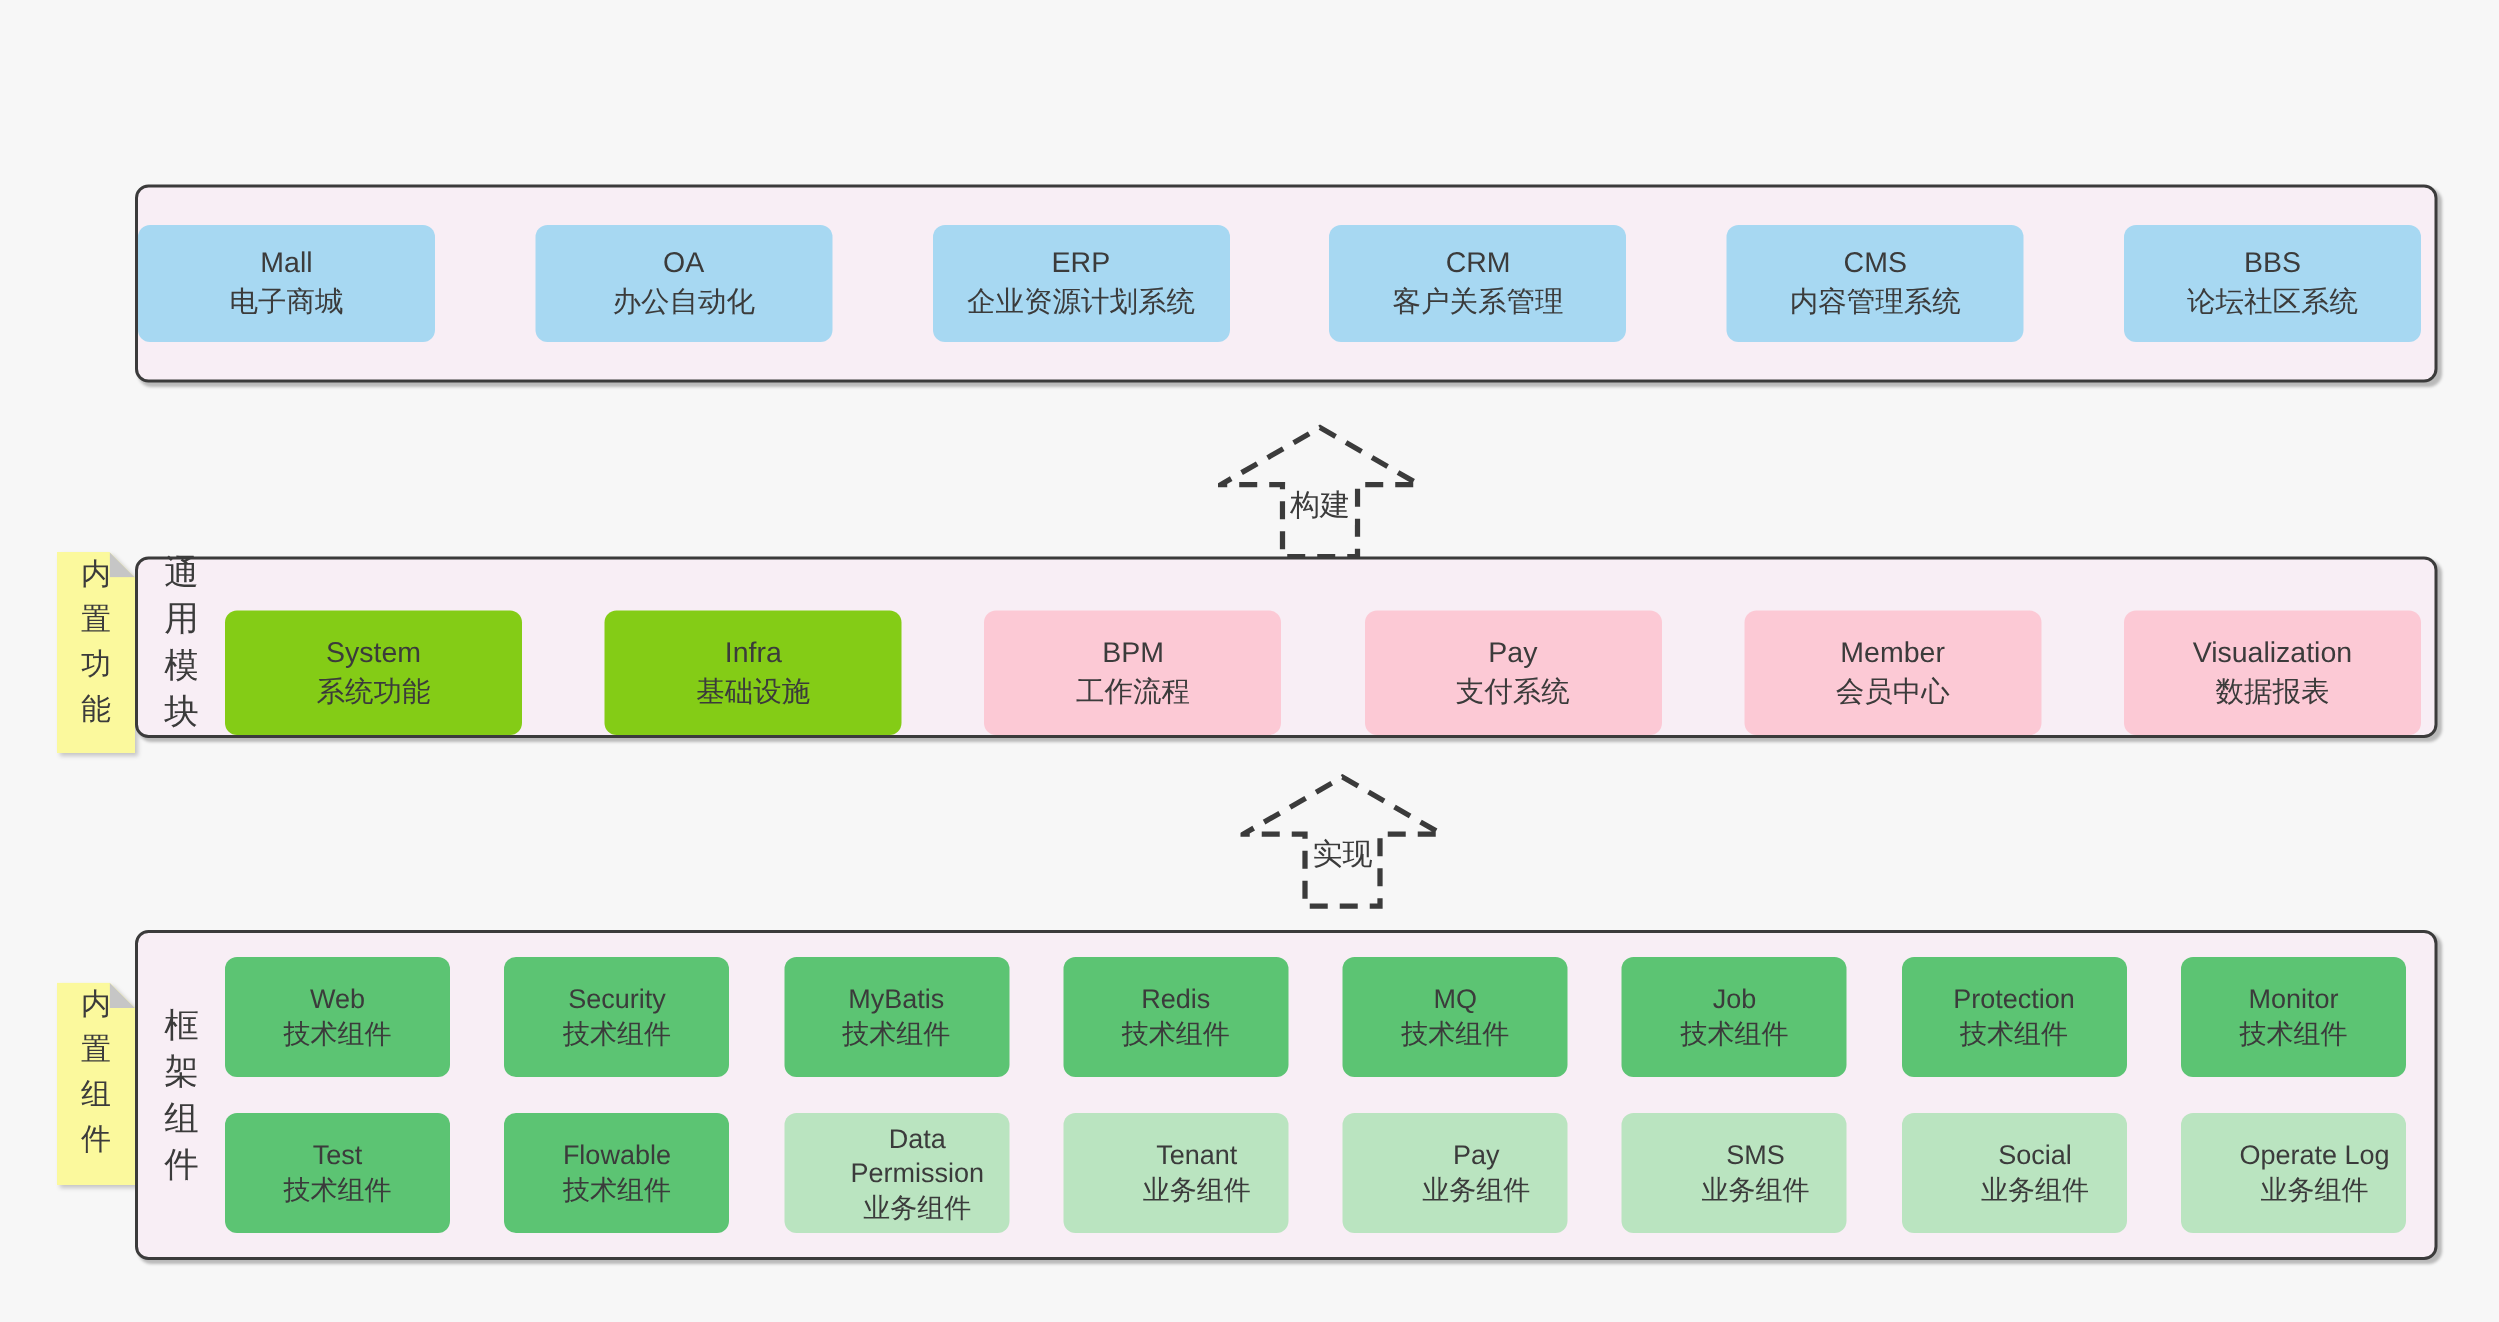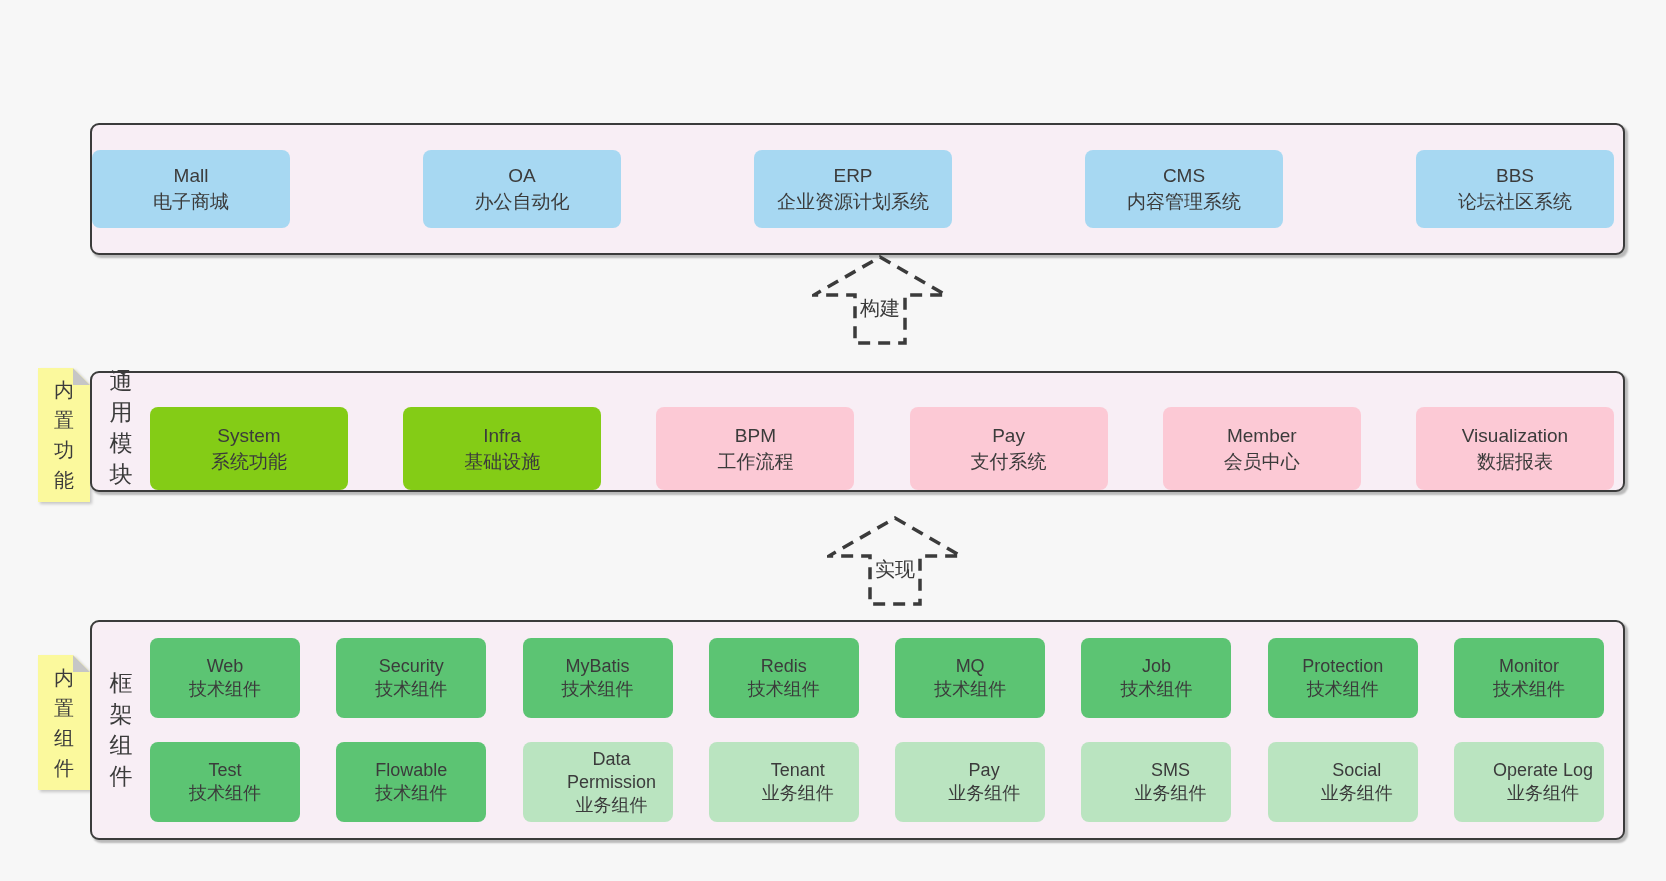--- a/index.html
+++ b/index.html
@@ -53,31 +53,31 @@
   }
   .grid2 .boxrow{flex:0 0 auto;margin-right:0;}
 
   
   .arrow{position:absolute;width:136px;height:92px;}
   .arrow svg{position:absolute;left:0;top:0;}
   .arrow-label{
     position:absolute;left:50%;top:41px;transform:translateX(-50%);
     background:#f7f7f7;padding:0 3px;font-size:20px;white-space:nowrap;
   }
-  #arrow-build{left:812px;top:254px;}
+  #arrow-build{left:812px;top:282px;}
   #arrow-implement{left:827px;top:515px;}
 
   
   .note{position:absolute;filter:drop-shadow(2px 2px 1.5px rgba(0,0,0,0.2));}
   #note-functions{left:38px;top:368px;width:52px;height:134px;}
   #note-components{left:38px;top:655px;width:52px;height:135px;}
   .note-inner{
     position:relative;width:100%;height:100%;background:#fbf99d;
     clip-path:polygon(0 0, calc(100% - 17px) 0, 100% 17px, 100% 100%, 0 100%);
-    display:flex;align-items:center;justify-content:center;
+    display:flex;justify-content:center;
   }
   .fold{
     position:absolute;top:0;right:0;width:17px;height:17px;background:#c6c6c6;
     clip-path:polygon(0 0, 100% 100%, 0 100%);
   }
   .note-text{font-size:20px;line-height:30px;}
 </style>
 </head>
 <body>
 
@@ -101,20 +101,24 @@
       <div>Mall</div>
       <div>电子商城</div>
     </div>
     <div class="box b-blue">
       <div>OA</div>
       <div>办公自动化</div>
     </div>
     <div class="box b-blue">
       <div>ERP</div>
       <div>企业资源计划系统</div>
+    </div>
+    <div class="box b-blue">
+      <div>CRM</div>
+      <div>客户关系管理</div>
     </div>
     <div class="box b-blue">
       <div>CMS</div>
       <div>内容管理系统</div>
     </div>
     <div class="box b-blue">
       <div>BBS</div>
       <div>论坛社区系统</div>
     </div>
   </div>

